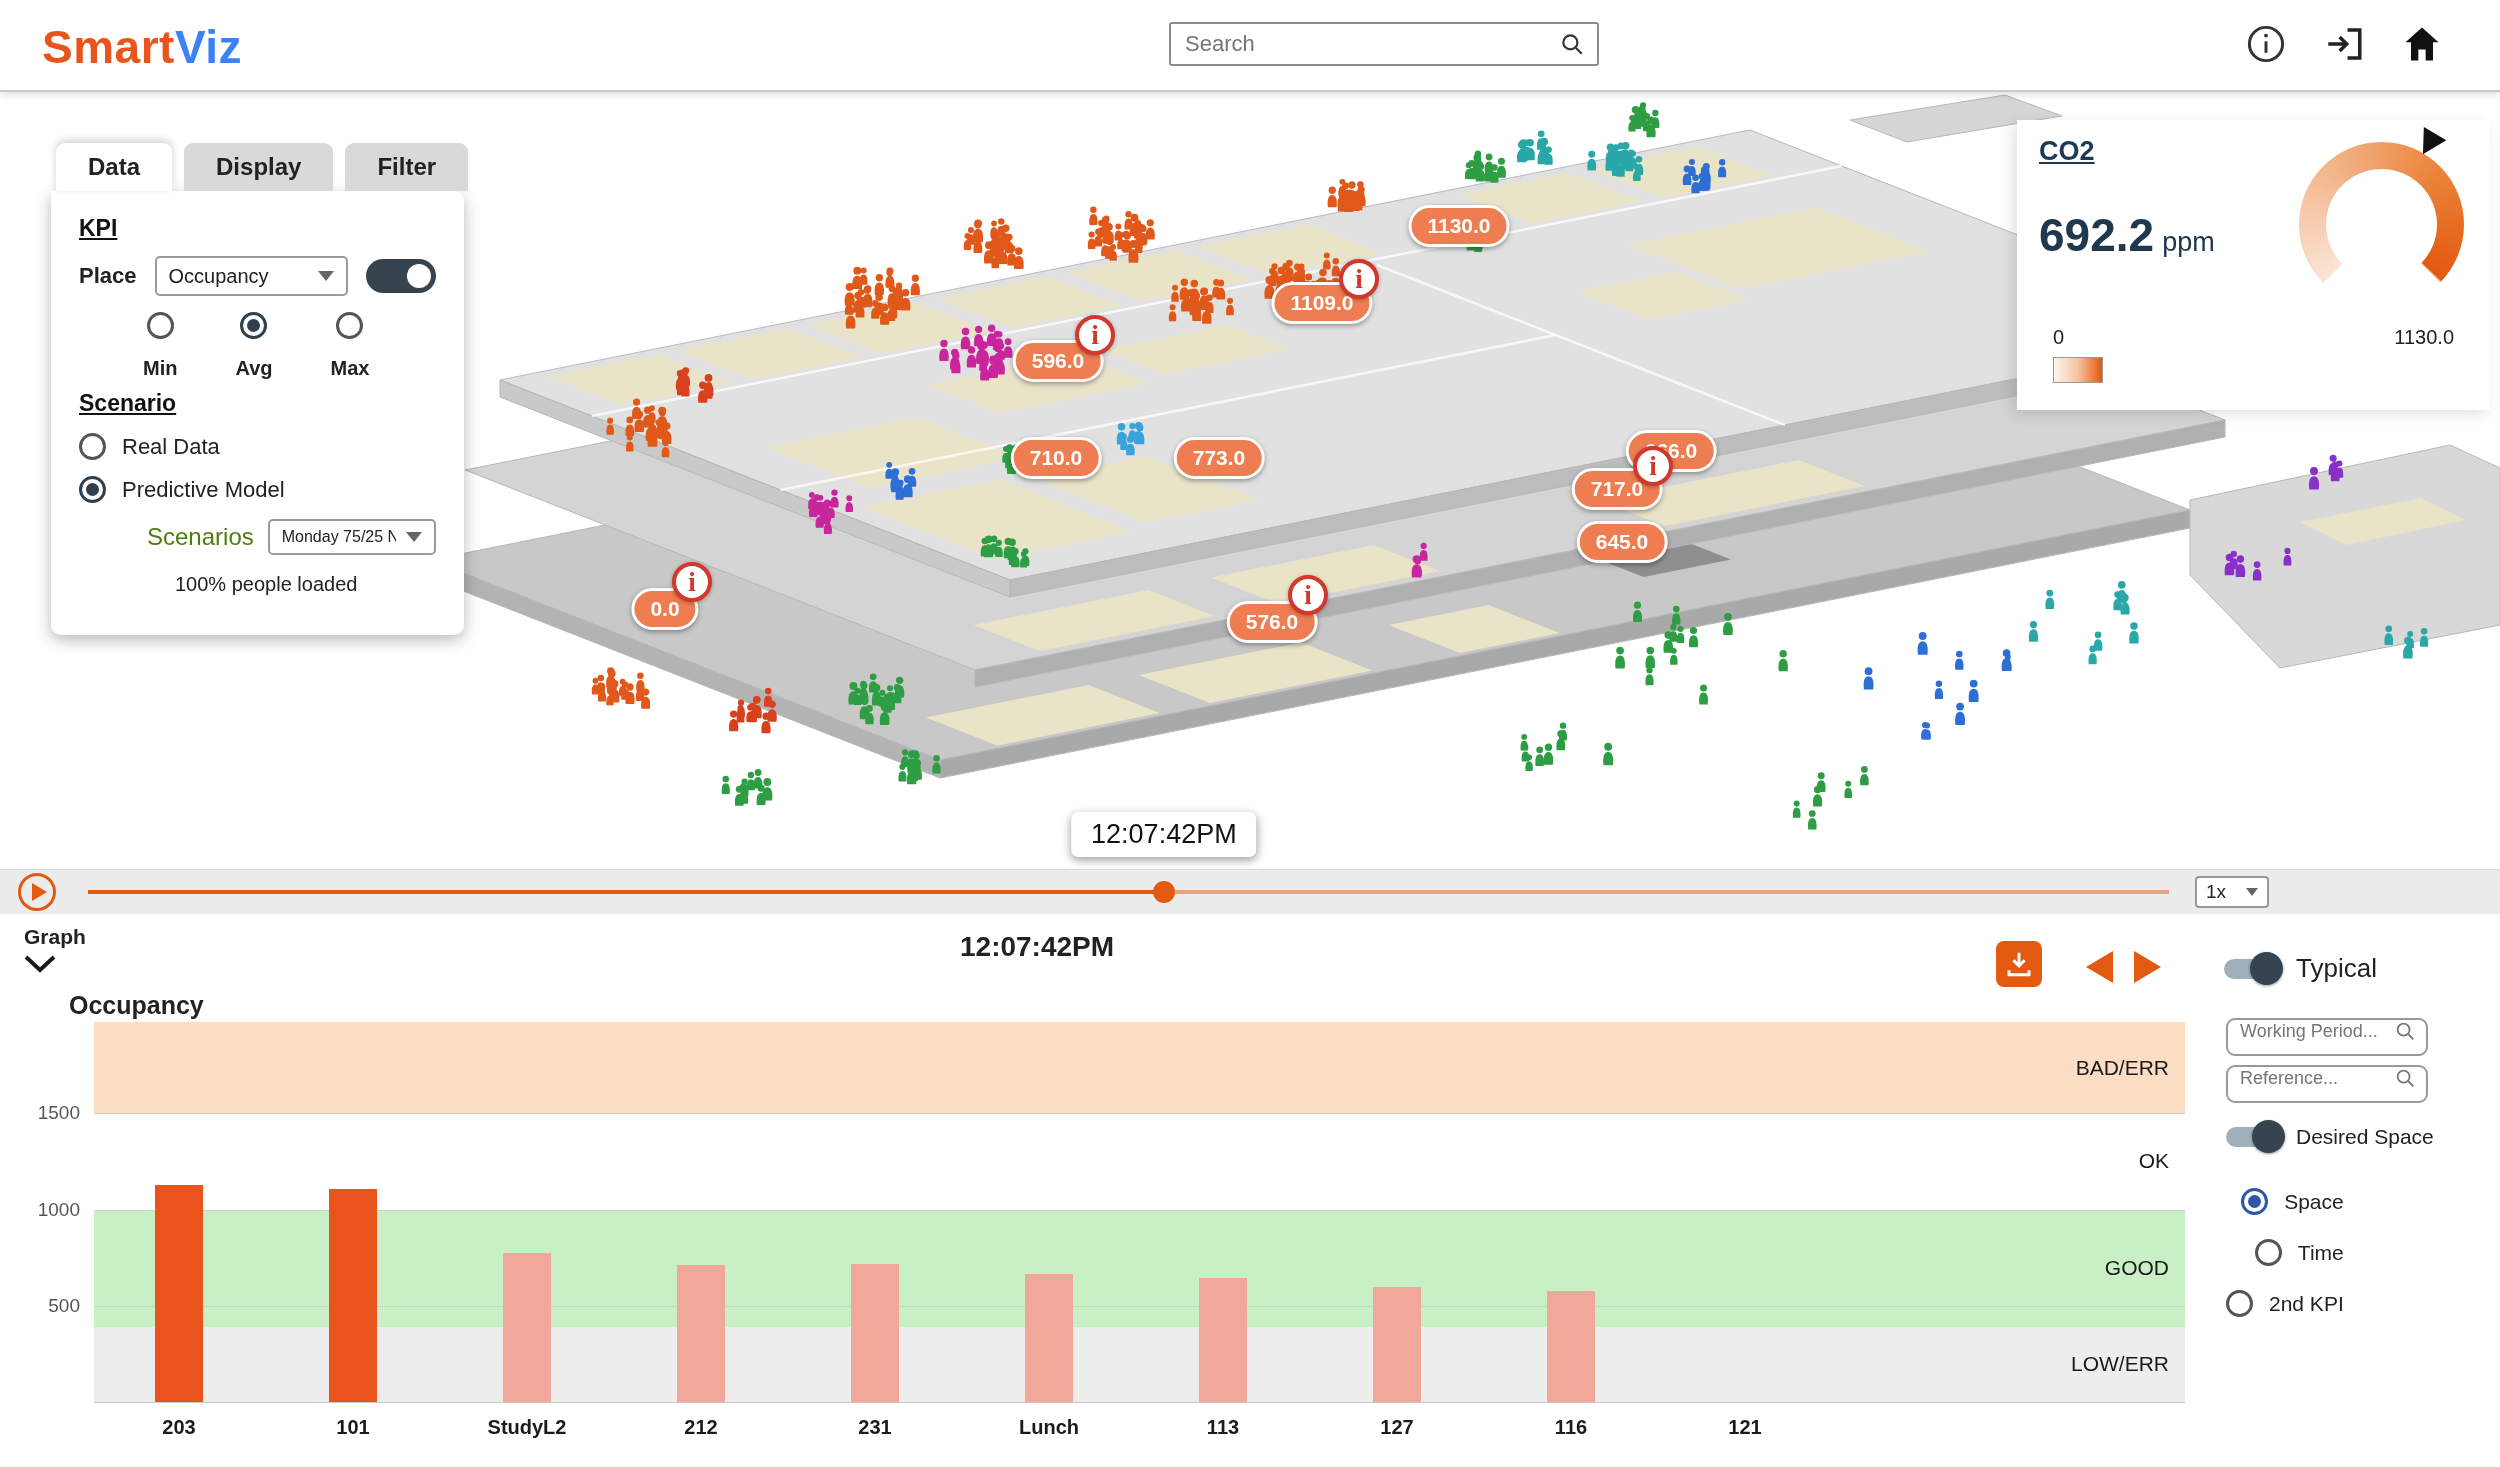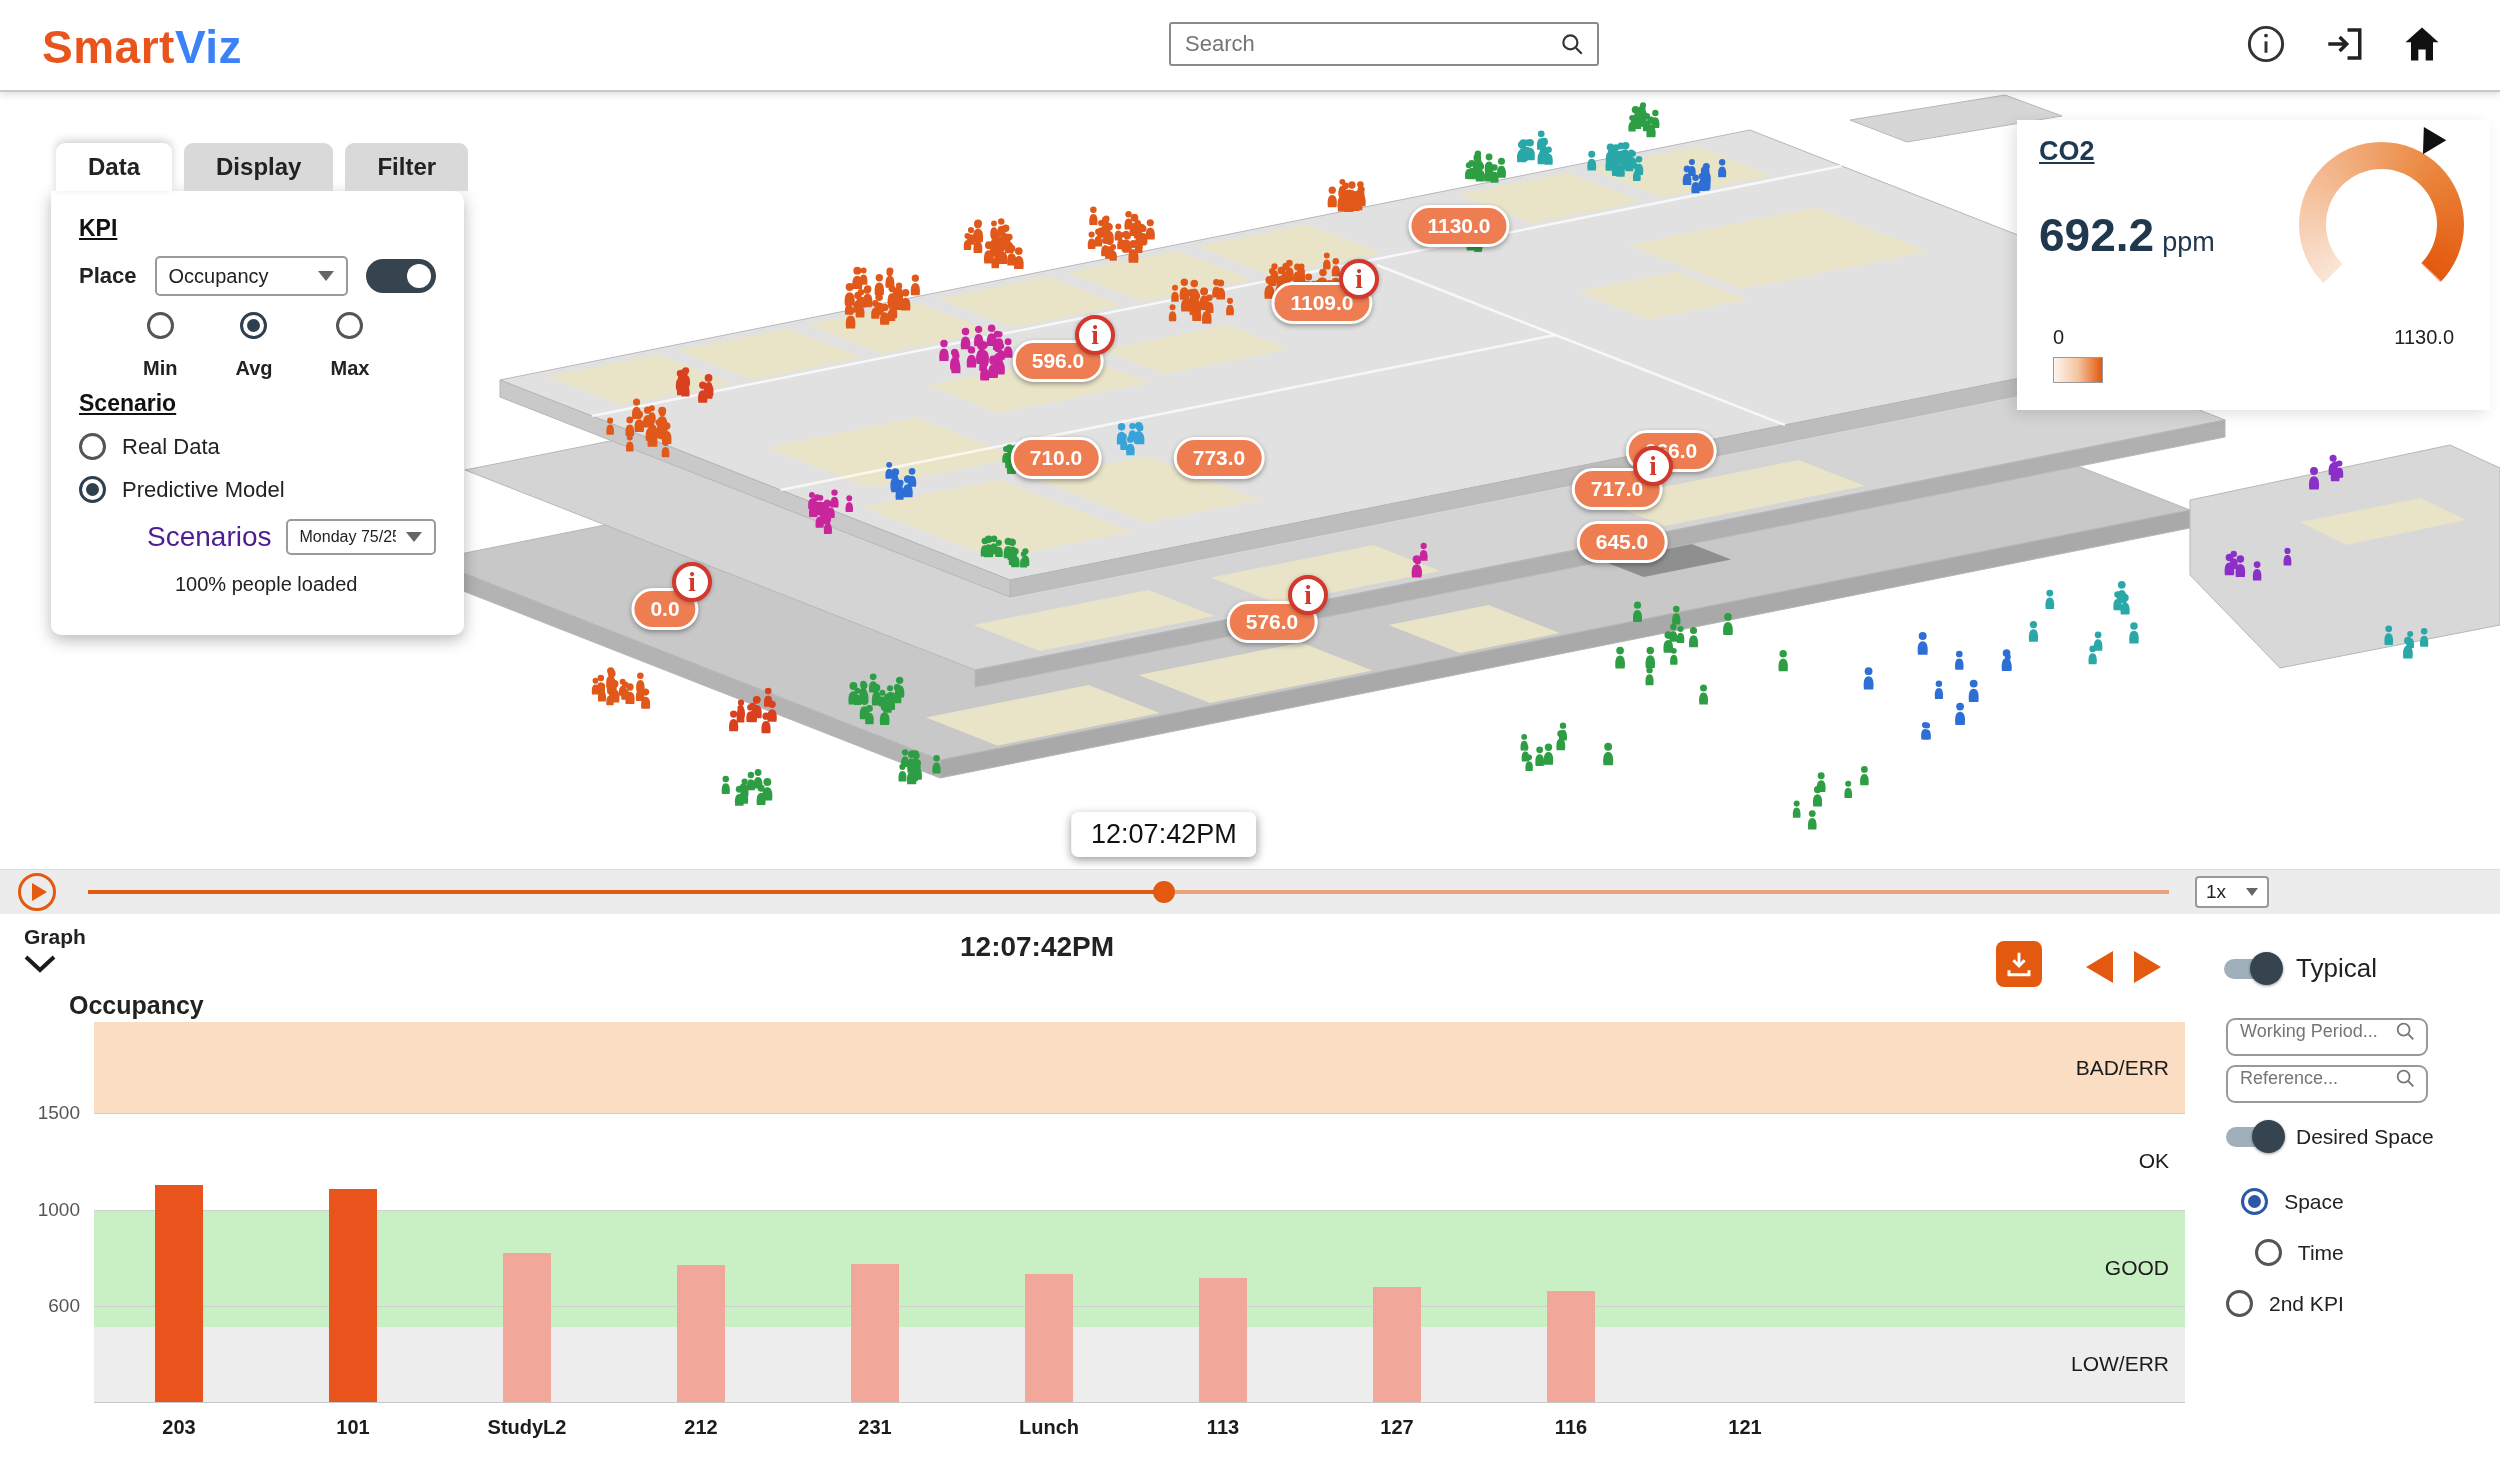--- a/index.html
+++ b/index.html
@@ -49,21 +49,21 @@
   .agg-row{display:flex;gap:58px;margin:16px 0 10px 64px;}
   .agg{display:flex;flex-direction:column;align-items:center;gap:18px;font-size:20px;font-weight:bold;cursor:pointer;}
   .rad{width:27px;height:27px;border:3px solid #555;border-radius:50%;position:relative;background:#fff;
        box-sizing:border-box;flex:none;}
   .rad.sel{border-color:#2e3f4e;}
   .rad.sel::after{content:'';position:absolute;inset:4px;background:#2e3f4e;border-radius:50%;}
   .rad.blue.sel{border-color:#2b59a8;}
   .rad.blue.sel::after{background:#2b59a8;}
   .sc-row{display:flex;align-items:center;gap:16px;margin:16px 0;font-size:22px;cursor:pointer;}
   .scenarios-row{display:flex;align-items:center;gap:14px;margin:10px 0 0 68px;}
-  .scenarios-row .lbl{font-size:28px;color:#4c1d95;text-align:right;}
+  .scenarios-row .lbl{font-size:24px;color:#4d7c0f;text-align:right;}
   .loaded{margin:18px 0 0 96px;font-size:20px;color:#222;}
 
   
   .co2{position:absolute;left:2017px;top:120px;width:473px;height:290px;background:#fff;z-index:10;
        box-shadow:-4px 4px 14px rgba(0,0,0,.12);}
   .co2-title{position:absolute;left:22px;top:16px;font-size:27px;font-weight:bold;text-decoration:underline;color:#1d3a52;}
   .co2-val{position:absolute;left:22px;top:88px;font-size:46px;font-weight:bold;color:#20384e;}
   .co2-val .unit{font-size:27px;font-weight:normal;margin-left:8px;}
   .gauge{position:absolute;right:26px;top:22px;width:165px;height:165px;overflow:visible;}
   .gauge-ring{width:165px;height:165px;border-radius:50%;
@@ -734,21 +734,21 @@
       <div class="band" style="top: 187.595px; height: 117.367px; background: rgb(201, 239, 196);">
         <span class="band-lbl">GOOD</span>
       </div>
       <div class="band" style="top: 0px; height: 91.3924px; background: rgb(251, 221, 195);">
         <span class="band-lbl">BAD/ERR</span>
       </div>
       <div class="band" style="top: 91.3924px; height: 96.2025px; background: rgb(255, 255, 255);">
         <span class="band-lbl">OK</span>
       </div>
       <div class="gridline" style="top: 283.797px;"></div>
-      <div class="ytick" style="top: 283.797px;">600</div>
+      <div class="ytick" style="top: 283.797px;">500</div>
       <div class="gridline" style="top: 187.595px;"></div>
       <div class="ytick" style="top: 187.595px;">1000</div>
       <div class="gridline" style="top: 91.3924px;"></div>
       <div class="ytick" style="top: 91.3924px;">1500</div>
       <div class="bar" style="left: 61px; top: 162.582px; height: 217.418px; background: rgb(232, 84, 27);"></div>
       <div class="xlabel" style="left: -2px;">203</div>
       <div class="bar" style="left: 235px; top: 166.623px; height: 213.377px; background: rgb(232, 84, 27);"></div>
       <div class="xlabel" style="left: 172px;">101</div>
       <div class="bar" style="left: 409px; top: 231.271px; height: 148.729px; background: rgb(242, 167, 155);"></div>
       <div class="xlabel" style="left: 346px;">StudyL2</div>

